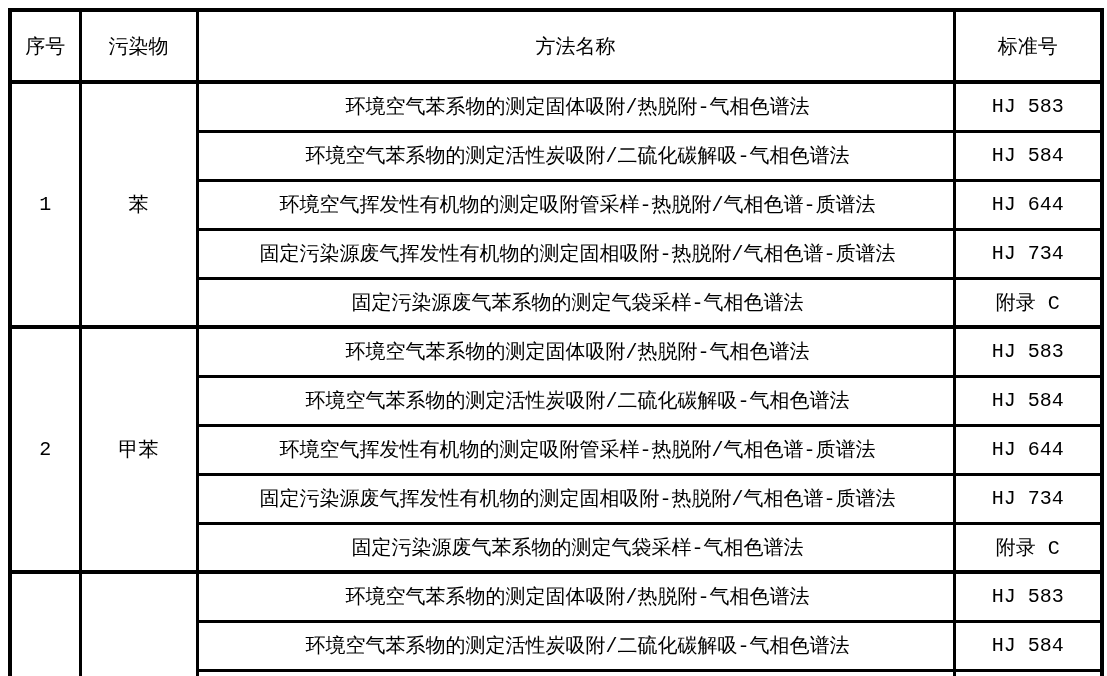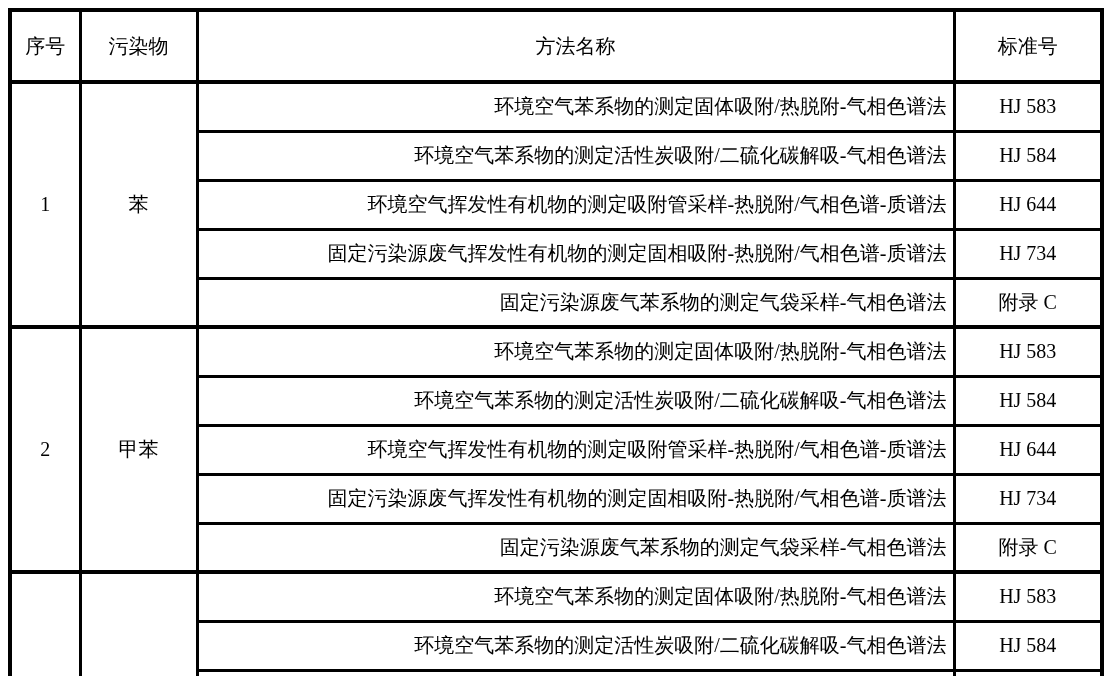--- a/index.html
+++ b/index.html
@@ -3,21 +3,21 @@
 <meta charset="utf-8">
 <style>
   * { box-sizing: border-box; }
   html, body { margin: 0; padding: 0; background: #ffffff; }
   .page {
     position: relative;
     width: 1107px;
     height: 676px;
     background: #ffffff;
     overflow: hidden;
-    font-family: Liberation Serif, serif;
+    font-family: Liberation Mono, monospace;
     color: #000000;
   }
   table.methods {
     position: absolute;
     left: 8px;
     top: 8px;
     width: 1092px;
     border-collapse: collapse;
     table-layout: fixed;
     border: 4px solid #000000;
@@ -31,21 +31,21 @@
     vertical-align: middle;
     padding: 0;
     overflow: hidden;
     white-space: nowrap;
   }
   thead tr { height: 72px; }
   thead th { border-bottom-width: 4px; }
   tbody tr { height: 49px; }
   tbody tr.group-start td { border-top-width: 4px; }
   td.method-cell {
-    text-align: right;
+    text-align: center;
     padding-left: 10px;
     padding-right: 6px;
   }
 </style>
 </head>
 <body>
 
 <div class="page">
   <table class="methods">
     <colgroup>

